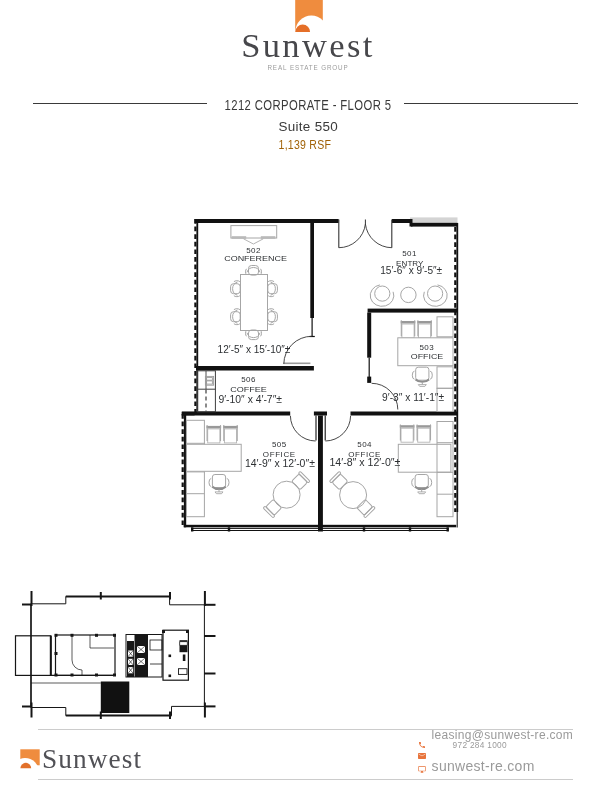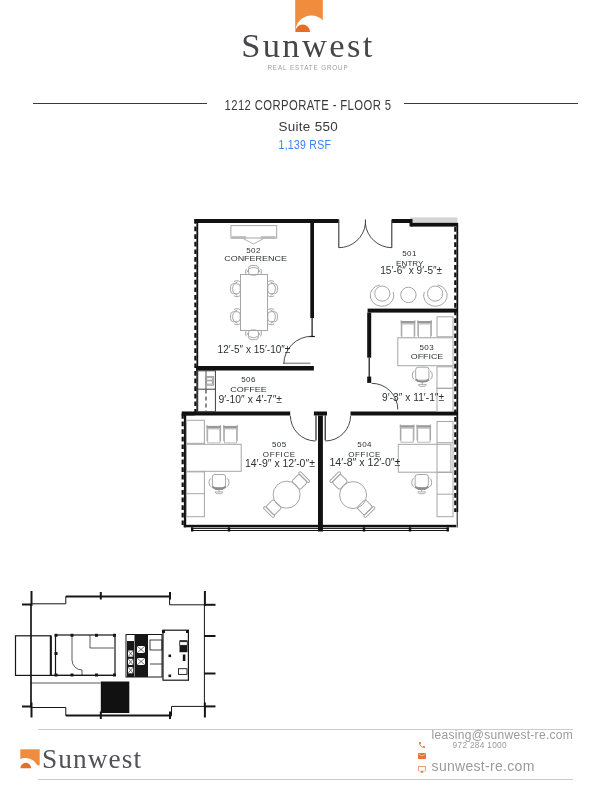--- a/index.html
+++ b/index.html
@@ -26,21 +26,21 @@
   <div class="abs ctr" style="top:64.7px;font-size:6.3px;color:#9b9b9b;letter-spacing:0.85px;line-height:1;">REAL&nbsp;ESTATE&nbsp;GROUP</div>
 
   <div class="abs" style="left:33px;top:102.5px;width:174px;height:1.3px;background:#3a3a3a;"></div>
 
   <div class="abs" style="left:404px;top:102.5px;width:174px;height:1.3px;background:#3a3a3a;"></div>
 
   <div class="abs ctr" style="top:97.5px;font-size:14.5px;color:#3a3a3a;line-height:1;"><span class="cond">1212 CORPORATE - FLOOR 5</span></div>
 
   <div class="abs ctr" style="top:119.5px;font-size:13.2px;color:#3a3a3a;line-height:1;"><span class="cond2">Suite 550</span></div>
 
-  <div class="abs ctr" style="top:137.5px;margin-left:-3px;font-size:13.2px;color:#3b82f6;line-height:1;"><span class="cond3">1,139 RSF</span></div>
+  <div class="abs ctr" style="top:137.5px;margin-left:-3px;font-size:13.2px;color:#a16207;line-height:1;"><span class="cond3">1,139 RSF</span></div>
 
   <svg class="abs" style="left:165px;top:200px" width="300" height="340" viewBox="165 200 300 340" fill="none">
     <defs>
 
       <g id="cchair" stroke="#a6a6a6" stroke-width="1" fill="none">
         <path d="M-6.5 2 A 6.8 6.8 0 0 1 6.5 2"></path>
         <rect x="-5" y="-4.8" width="10" height="9.6" rx="3"></rect>
         <path d="M-7 -1.5 A 2 3.5 0 0 0 -7 4.5"></path>
         <path d="M7 -1.5 A 2 3.5 0 0 1 7 4.5"></path>
       </g>

